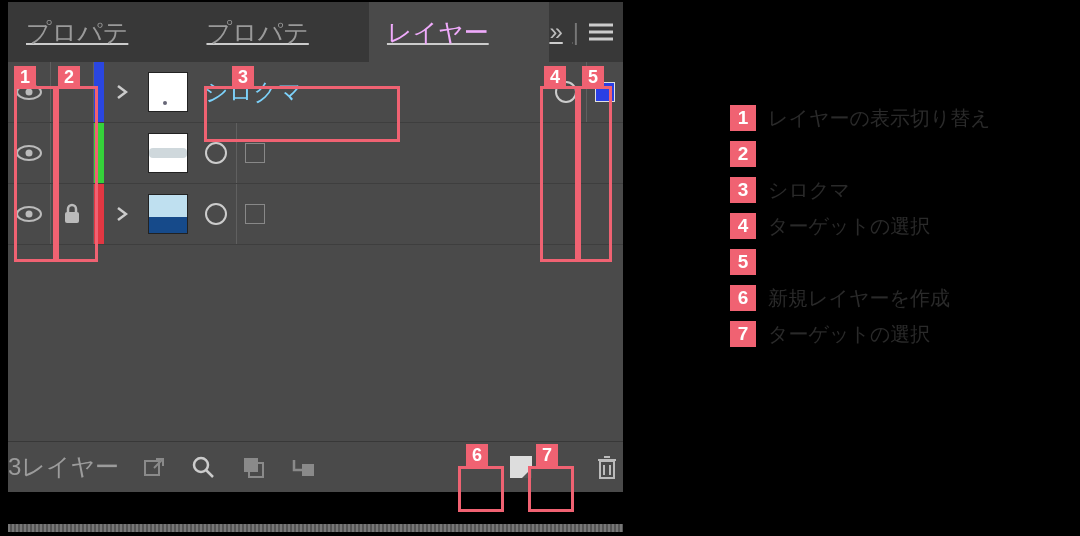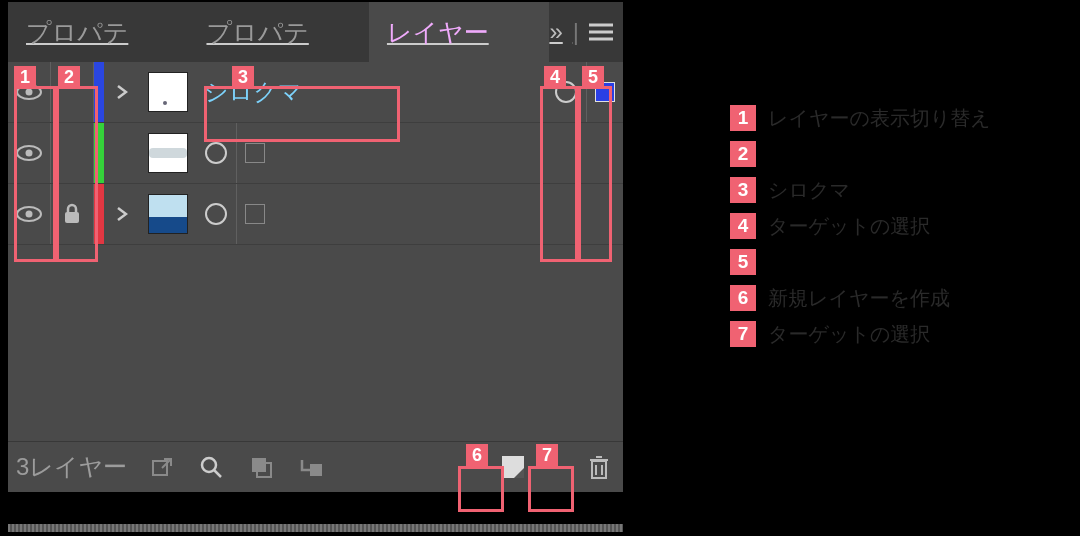--- a/index.html
+++ b/index.html
@@ -27,21 +27,21 @@
   .thumb .dot{position:absolute;left:14px;top:28px;width:4px;height:4px;background:#667;border-radius:50%;}
   .layer-name{flex:1;font-size:24px;color:#7dd3fc;padding:4px 8px;}
   .target-col{width:40px;display:flex;align-items:center;justify-content:center;}
   .target-ring{width:18px;height:18px;border:2px solid #ccc;border-radius:50%;}
   .sel-col{width:36px;display:flex;align-items:center;justify-content:center;border-left:1px solid #606060;height:100%;}
   .sel-box{width:18px;height:18px;border:1px solid #888;}
   .sel-box.selected{background:#2a3fe4;border-color:#e0e0e0;}
   
   .layer-empty{height:196px;background:#4a4a4a;}
   
-  .footer{height:50px;background:#4a4a4a;border-top:1px solid #383838;display:flex;align-items:center;padding:0 8px;gap:18px;position:relative;}
+  .footer{height:50px;background:#4a4a4a;border-top:1px solid #383838;display:flex;align-items:center;padding:0 0;gap:18px;position:relative;}
   .footer-label{font-size:24px;color:#9c9c9c;}
   .ft-icon{width:32px;height:32px;display:flex;align-items:center;justify-content:center;color:#9c9c9c;}
   .ft-spacer{flex:1;}
   .resize-bar{height:8px;background:repeating-linear-gradient(90deg,#777 0 2px,#555 2px 4px);margin-top:0;width:615px;position:absolute;left:8px;top:524px;}
   
   .annot-box{position:absolute;border:3px solid #f06272;box-sizing:border-box;pointer-events:none;}
   .annot-tag{position:absolute;background:#f06272;color:#fff;font-size:18px;font-weight:700;padding:0 6px;height:22px;line-height:22px;pointer-events:none;}
   
   .legend{position:absolute;left:730px;top:100px;}
   .legend-row{display:flex;align-items:center;height:36px;gap:12px;}

